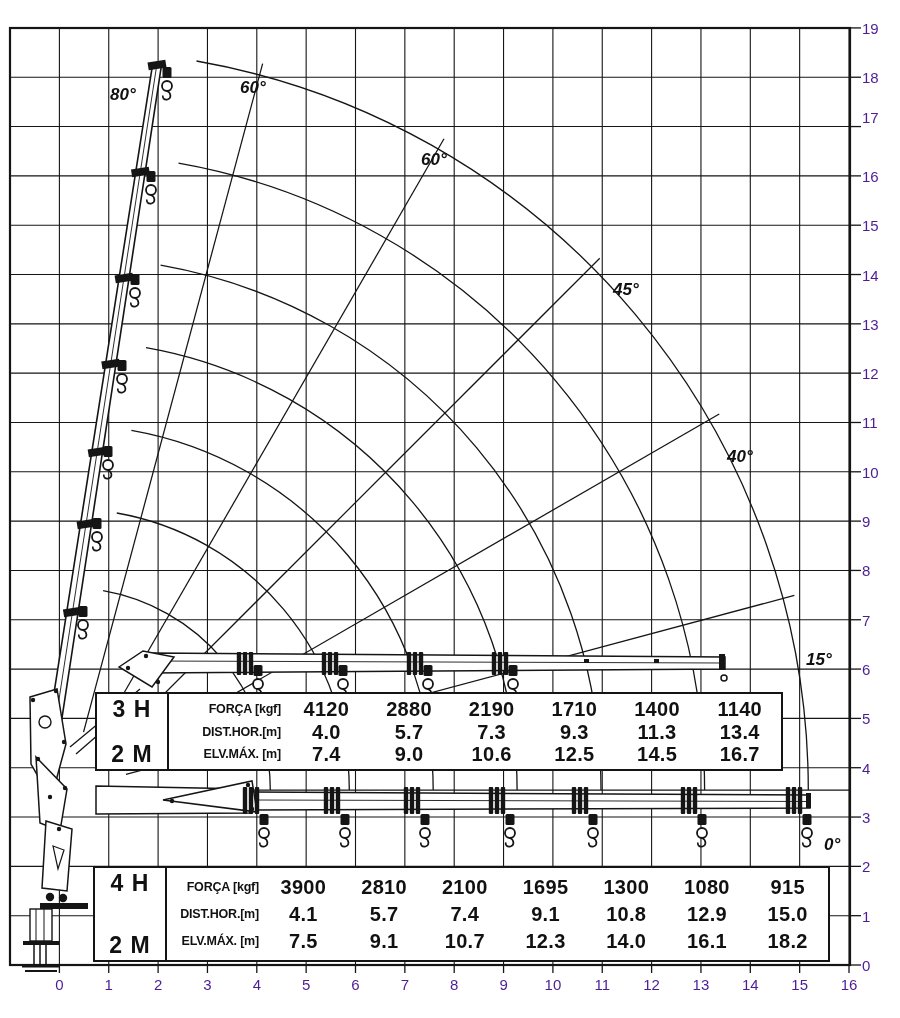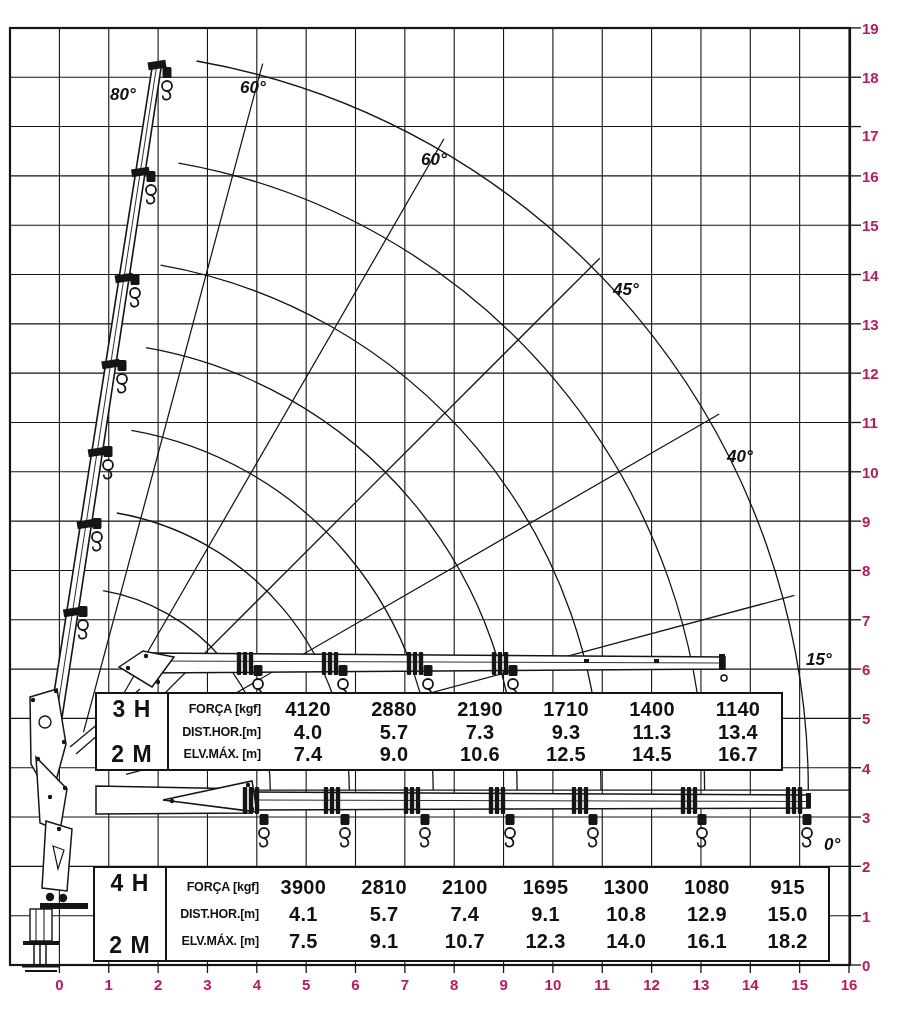--- a/index.html
+++ b/index.html
@@ -1,19 +1,19 @@
 <!DOCTYPE html>
 <html><head>
 <meta charset="utf-8">
 <style>
   html,body{margin:0;padding:0;background:#fff;}
   .stage{position:relative;width:900px;height:1018px;background:#fff;overflow:hidden;
          font-family:"Liberation Sans",sans-serif;color:#111;}
   .stage svg{position:absolute;left:0;top:0;}
-  .tick{position:absolute;font-weight:bold;font-size:15px;color:#be185d;line-height:1;}
+  .tick{position:absolute;font-weight:normal;font-size:15px;color:#4c1d95;line-height:1;}
   .tick-x{transform:translateX(-50%);}
   .ang{position:absolute;font-style:italic;font-weight:bold;font-size:17px;color:#111;line-height:1;white-space:nowrap;margin-top:44px;}
   .ltable{position:absolute;background:#fff;border:2px solid #141414;display:flex;z-index:5;box-sizing:border-box;}
   .cfg{width:70px;border-right:2px solid #141414;display:flex;flex-direction:column;justify-content:space-between;
        align-items:center;padding:4px 0 3px 0;font-weight:bold;font-size:23px;line-height:1;letter-spacing:1px;}
   .rows{flex:1;display:flex;flex-direction:column;justify-content:space-evenly;padding:2px 0;}
   .trow{display:flex;align-items:center;}
   .rlabel{width:92px;text-align:right;font-weight:bold;font-size:12.5px;padding-right:4px;
           letter-spacing:-0.2px;white-space:nowrap;}
   .vals{flex:1;display:flex;padding-right:0;}
@@ -291,33 +291,33 @@
       <div class="tick" style="left: 862px; top: 612.76px;">7</div>
       <div class="tick" style="left: 862px; top: 563.44px;">8</div>
       <div class="tick" style="left: 862px; top: 514.12px;">9</div>
       <div class="tick" style="left: 862px; top: 464.8px;">10</div>
       <div class="tick" style="left: 862px; top: 415.48px;">11</div>
       <div class="tick" style="left: 862px; top: 366.16px;">12</div>
       <div class="tick" style="left: 862px; top: 316.84px;">13</div>
       <div class="tick" style="left: 862px; top: 267.52px;">14</div>
       <div class="tick" style="left: 862px; top: 218.2px;">15</div>
       <div class="tick" style="left: 862px; top: 168.88px;">16</div>
-      <div class="tick" style="left: 862px; top: 128px;">17</div>
+      <div class="tick" style="left: 862px; top: 110px;">17</div>
       <div class="tick" style="left: 862px; top: 70.24px;">18</div>
       <div class="tick" style="left: 862px; top: 20.92px;">19</div>
       <div class="ang" style="left: 110px; top: 42px;">80°</div>
       <div class="ang" style="left: 240px; top: 35px;">60°</div>
       <div class="ang" style="left: 421px; top: 107px;">60°</div>
       <div class="ang" style="left: 613px; top: 237px;">45°</div>
       <div class="ang" style="left: 727px; top: 404px;">40°</div>
       <div class="ang" style="left: 806px; top: 607px;">15°</div>
       <div class="ang" style="left: 824px; top: 792px;">0°</div>
     </div>
   <div id="tables">
-      <div class="ltable" style="left: 95px; top: 692px; width: 688px; height: 79px;">
+      <div class="ltable" style="left: 95px; top: 692px; width: 688px; height: 79px; gap: 20px;">
         <div class="cfg">
           <div>3 H</div>
           <div>2 M</div>
         </div>
         <div class="rows">
           <div class="trow">
             <div class="rlabel">FORÇA [kgf]</div>
             <div class="vals">
               <div class="vcell">4120</div>
               <div class="vcell">2880</div>

